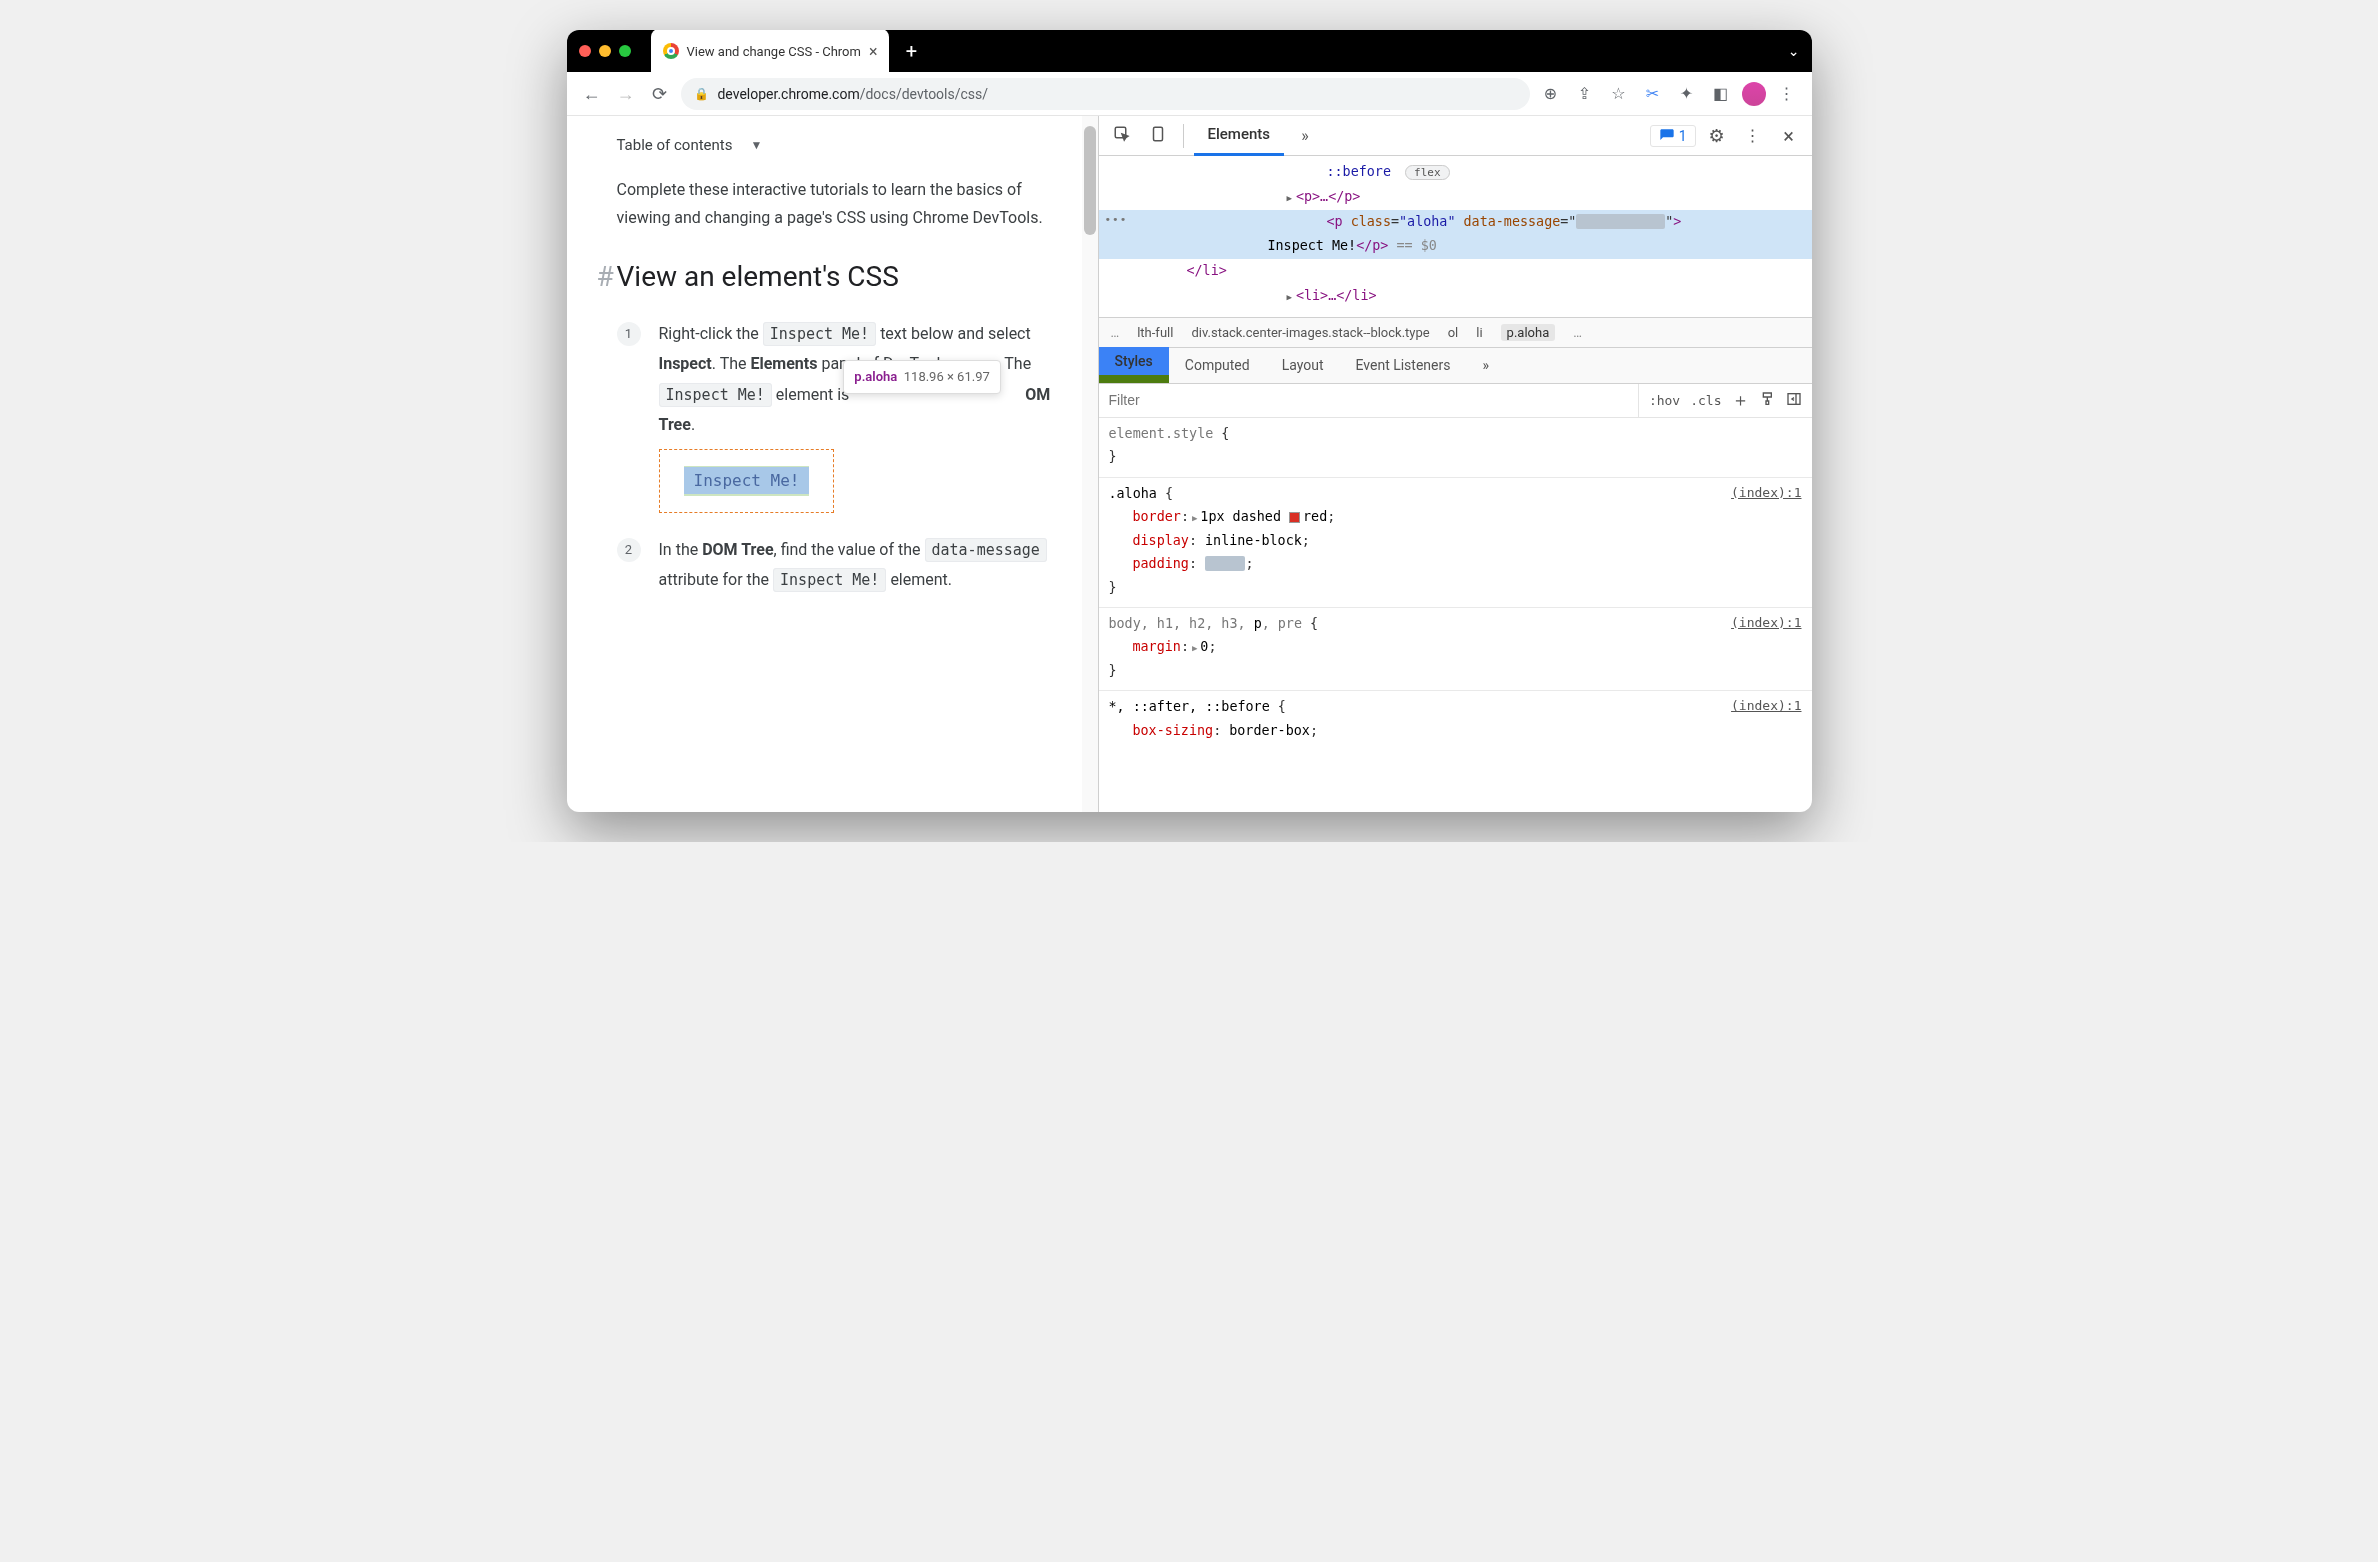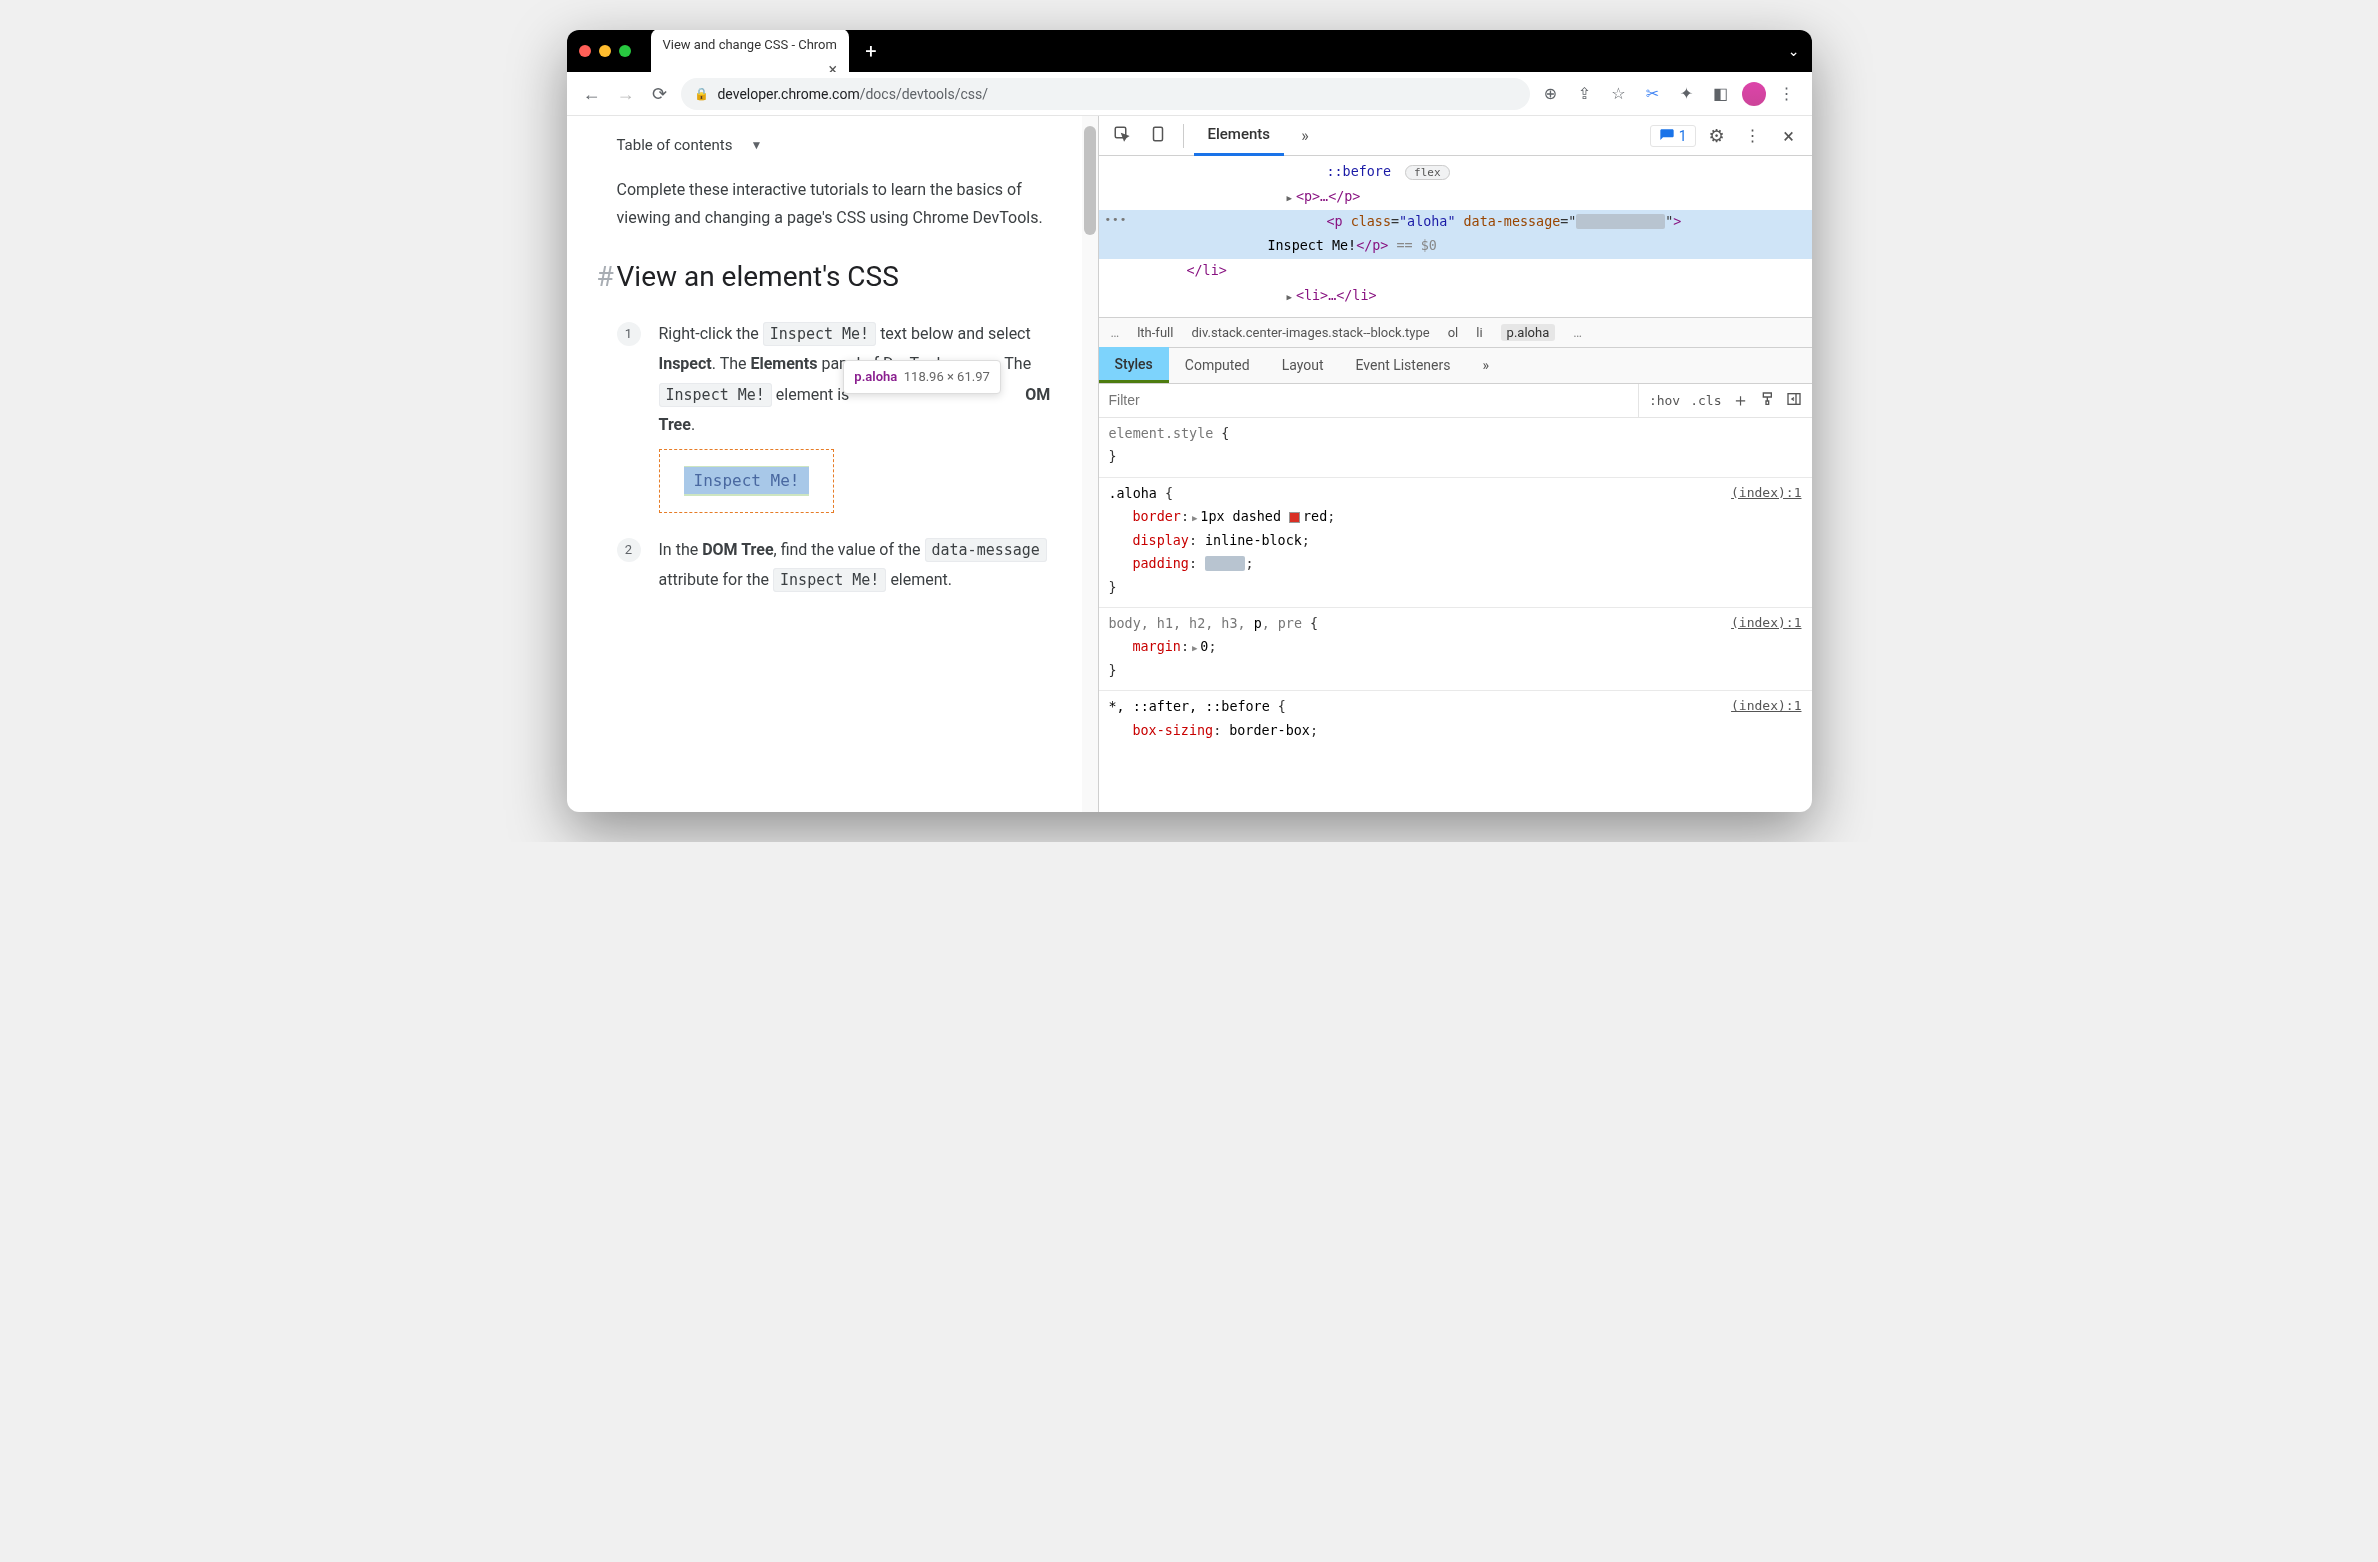--- a/index.html
+++ b/index.html
@@ -2,21 +2,21 @@
 <html><head>
 <meta charset="utf-8">
 <style>
 * { box-sizing: border-box; margin: 0; padding: 0; }
 body { font-family: -apple-system, BlinkMacSystemFont, "Segoe UI", Roboto, sans-serif; background: #f0f0f0; }
 .window { width: 1245px; height: 782px; margin: 30px auto; border-radius: 12px; overflow: hidden; box-shadow: 0 20px 59px rgba(0,0,0,.4); background: #fff; display: flex; flex-direction: column; }
 .titlebar { background:#000; height:42px; display:flex; align-items:center; padding:0 12px; }
 .traffic { display:flex; gap:8px; }
 .dot { width:12px; height:12px; border-radius:50%; }
 .dot.r{background:#ff5f57}.dot.y{background:#febc2e}.dot.g{background:#28c840}
-.tab { background:#fff; border-radius:8px 8px 0 0; height:45px; display:flex; align-items:center; gap:8px; padding:0 12px; margin-left:20px; color:#333; font-size:13px; max-width:257px;flex-direction:column; }
+.tab { background:#fff; border-radius:8px 8px 0 0; height:45px; display:flex; align-items:center; gap:8px; padding:0 12px; margin-left:20px; color:#333; font-size:13px; max-width:257px; }
 .chrome-ico{width:16px;height:16px;background:conic-gradient(#ea4335 0 120deg,#34a853 120deg 240deg,#fbbc05 240deg 360deg);border-radius:50%;position:relative}
 .chrome-ico::after{content:'';position:absolute;inset:4px;background:#4285f4;border-radius:50%;border:2px solid #fff}
 .tab .x{margin-left:auto;font-size:16px;color:#555}
 .newtab{width:28px;height:28px;border-radius:50%;display:flex;align-items:center;justify-content:center;color:#fff;font-size:20px;margin-left:8px}
 .caret-down{margin-left:auto;color:#fff;font-size:14px}
 .addrbar{height:44px;background:#fff;border-bottom:1px solid #e5e5e5;display:flex;align-items:center;padding:0 12px;gap:8px}
 .nav-ico{color:#5f6368;font-size:18px;width:26px;text-align:center}
 .nav-ico.disabled{color:#bbb}
 .omnibox{flex:1;background:#f1f3f4;border-radius:20px;height:32px;display:flex;align-items:center;padding:0 14px;gap:8px;color:#5f6368;font-size:14px}
 .lock{font-size:12px}
@@ -60,21 +60,21 @@
 .text{color:#000}
 .badge-flex{background:#f1f2f3;border:1px solid #ccc;border-radius:10px;padding:0 8px;font-size:11px;color:#555;margin-left:6px}
 .redact{background:#b8c4d0;color:transparent;border-radius:2px}
 .eq0{color:#888}
 .tri::before{content:'▶';font-size:9px;color:#666;margin-right:4px;display:inline-block}
 .crumbs{display:flex;align-items:center;gap:18px;padding:6px 12px;border-top:1px solid #d0d0d0;border-bottom:1px solid #d0d0d0;font-size:13px;color:#555;background:#f9f9f9;overflow:hidden}
 .crumbs .sel{background:#e6e6e6;padding:1px 6px;border-radius:3px;color:#333}
 .crumbs .dots{color:#888}
 .subtabs{display:flex;align-items:center;border-bottom:1px solid #d0d0d0;background:#f9f9f9;height:36px}
 .subtabs .st{padding:0 16px;color:#555;font-size:14px;height:36px;display:flex;align-items:center}
-.subtabs .st.active{border-bottom:3px solid #4d7c0f;color:#333;font-weight:500;background:#7dd3fc}
+.subtabs .st.active{border-bottom:8px solid #4d7c0f;color:#333;font-weight:500;background:#3b82f6}
 .filterbar{display:flex;align-items:center;border-bottom:1px solid #e4e4e4;height:34px;background:#fff}
 .filter-in{flex:1;padding:0 10px;color:#888;font-size:14px;border:none;outline:none;background:none}
 .filter-controls{display:flex;align-items:center;gap:10px;padding:0 10px;font-family:Menlo,monospace;font-size:13px;color:#555;border-left:1px solid #e4e4e4;height:100%}
 .styles{font-family:Menlo,Monaco,monospace;font-size:13.4px;line-height:1.75;overflow:auto}
 .rule{padding:4px 10px 8px 10px;border-bottom:1px solid #e9e9e9;position:relative}
 .rule .src{position:absolute;right:10px;top:4px;color:#555;text-decoration:underline;font-size:13px}
 .sel-g{color:#777}
 .sel-b{color:#000}
 .prop{color:#c80000;margin-left:24px}
 .val{color:#000}

